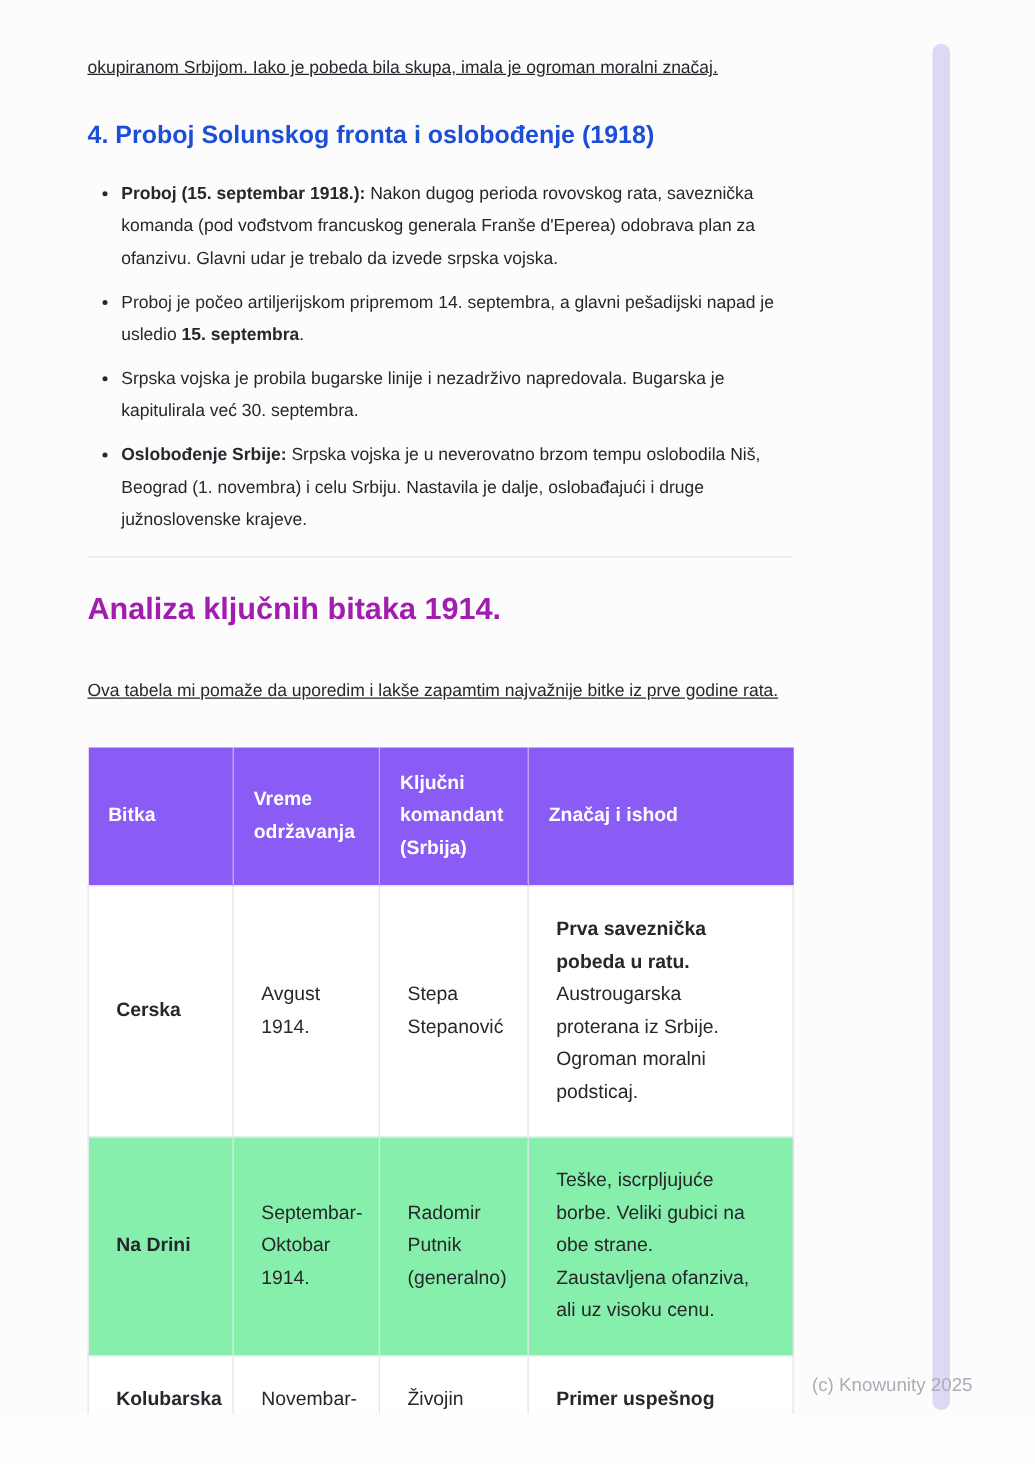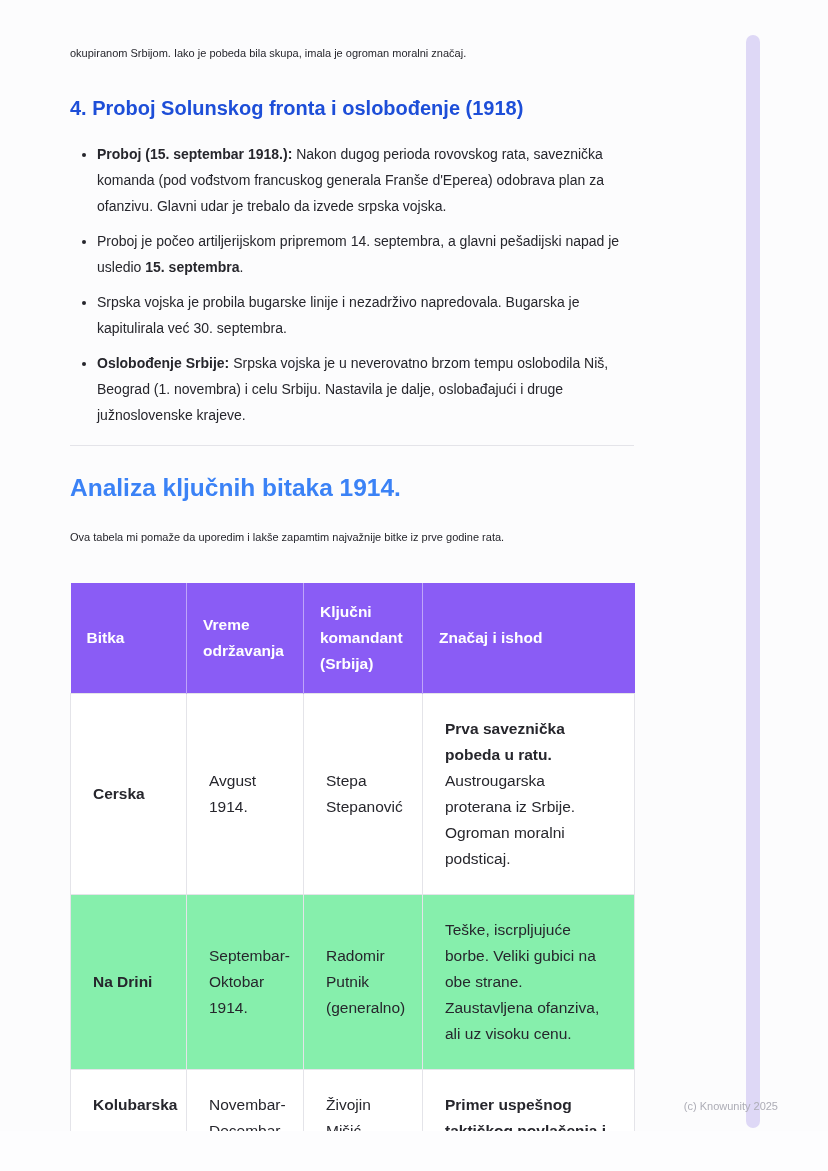--- a/index.html
+++ b/index.html
@@ -13,38 +13,38 @@
     position:relative;
     width:828px; height:1131px;
     overflow:hidden;
     background:#fcfcfd;
   }
   .content {
     position:absolute;
     left:70px; top:40px;
     width:564px;
   }
-  .body-text { font-size:11px; line-height:26px; }
+  .body-text { font-size:14px; line-height:26px;text-decoration:underline; }
   .justify { text-align:justify; }
   .h3 {
     margin-top:29px;
     font-size:20px; line-height:27px;
     font-weight:700;
     color:#1d4ed8;
   }
   .bullets { margin-top:19px; padding-left:27px; list-style:disc; }
   .bullets li { font-size:14px; line-height:26px; margin-bottom:9px; }
   .divider { border:none; border-top:1px solid #e4e4e9; margin-top:17px; height:0; }
   .h2 {
     margin-top:27px;
     font-size:24.5px; line-height:30px;
     font-weight:700;
-    color:#3b82f6;
+    color:#a21caf;
   }
-  .analysis-intro { margin-top:21px; }
+  .analysis-intro { margin-top:36px; }
   .battle-table {
     margin-top:33px;
     border-collapse:collapse;
     table-layout:fixed;
     width:564px;
     font-size:15.5px;
   }
   .battle-table th {
     background:#8a5cf5;
     color:#ffffff;
@@ -71,21 +71,21 @@
     position:absolute;
     right:68px; top:35px;
     width:14px; height:1093px;
     border-radius:7px;
     background:#ded8f6;
     z-index:1;
   }
   .watermark {
     position:absolute;
     right:50px; top:1100px;
-    font-size:11px;
+    font-size:15px;
     color:#adadb6;
     z-index:3;
   }
 </style>
 </head>
 <body>
 
 <div class="page">
   <div class="content">
 

